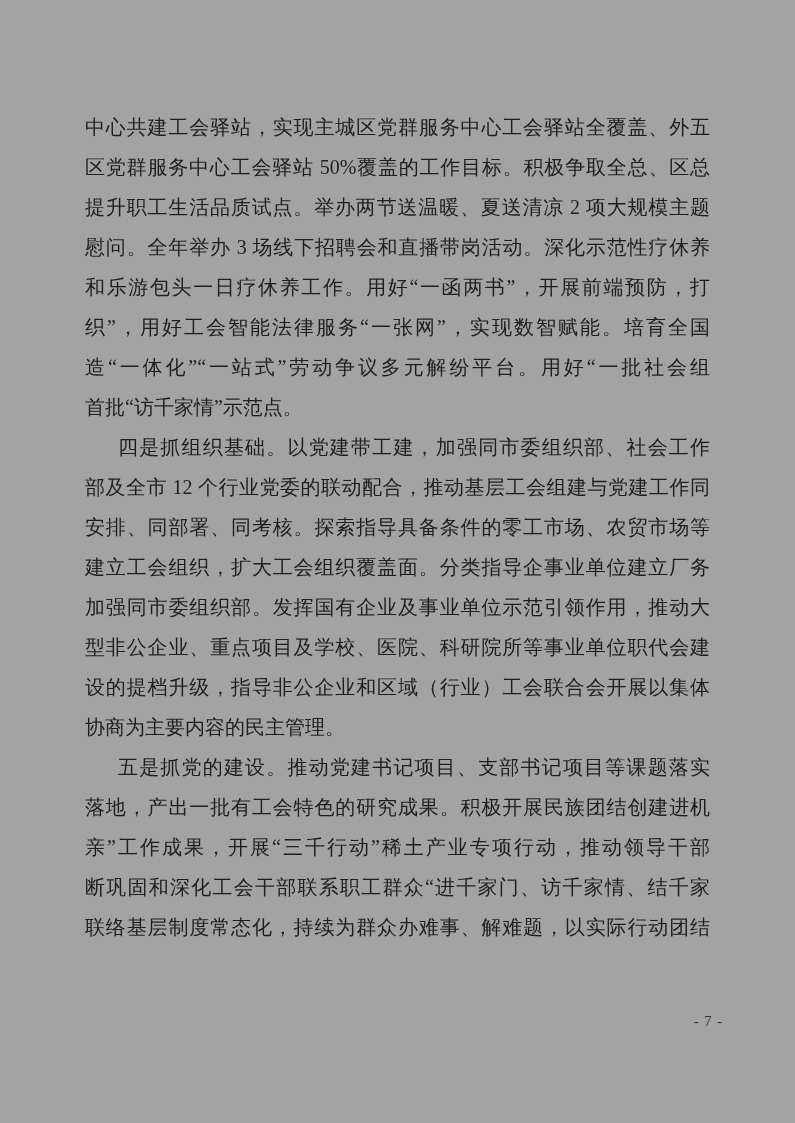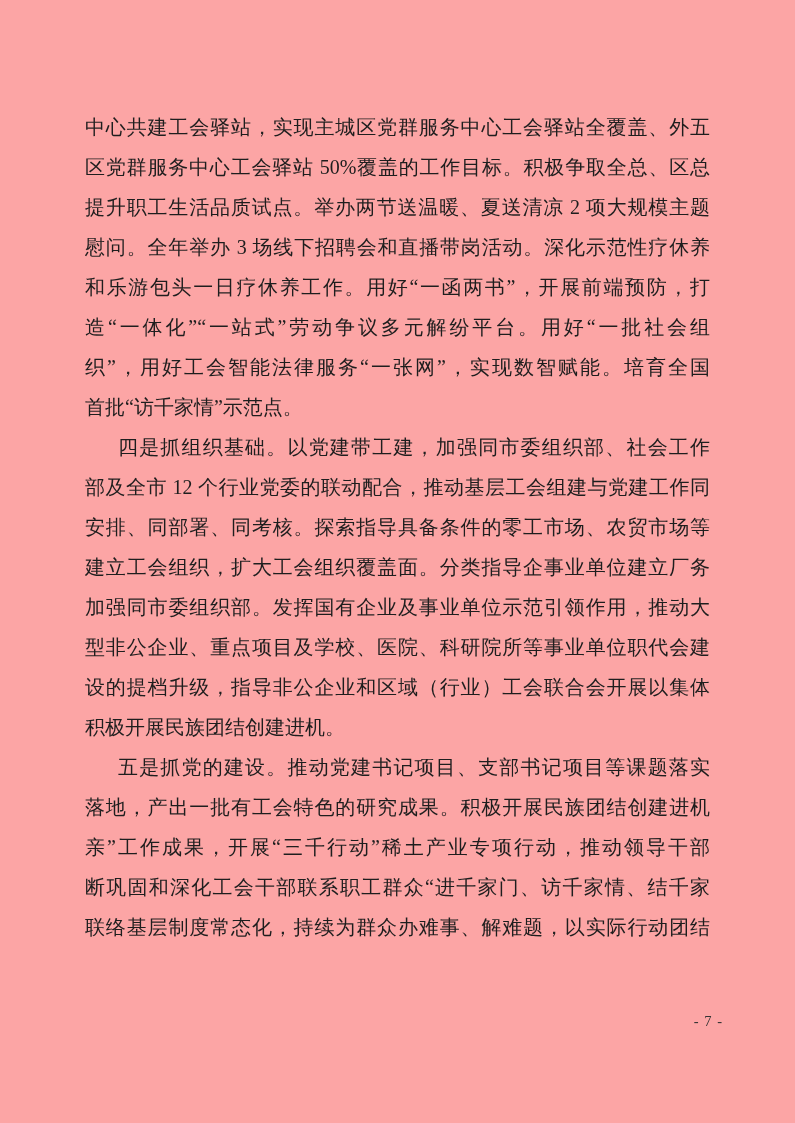--- a/index.html
+++ b/index.html
@@ -4,21 +4,21 @@
 <style>
   html, body {
     margin: 0;
     padding: 0;
     background: #ffffff;
   }
   .page {
     position: relative;
     width: 795px;
     height: 1123px;
-    background: #fca5a5;
+    background: #a3a3a3;
     overflow: hidden;
     font-family: "Liberation Serif", "DejaVu Serif", serif;
   }
   .textblock {
     position: absolute;
     left: 85px;
     top: 107px;
     width: 625px;
     font-size: 20px;
     line-height: 40px;
@@ -58,34 +58,34 @@
 <div class="page">
 
   <div class="textblock">
 
     <div class="para">
       <div class="line">中心共建工会驿站，实现主城区党群服务中心工会驿站全覆盖、外五</div>
       <div class="line">区党群服务中心工会驿站 50%覆盖的工作目标。积极争取全总、区总</div>
       <div class="line">提升职工生活品质试点。举办两节送温暖、夏送清凉 2 项大规模主题</div>
       <div class="line">慰问。全年举办 3 场线下招聘会和直播带岗活动。深化示范性疗休养</div>
       <div class="line">和乐游包头一日疗休养工作。用好“一函两书”，开展前端预防，打</div>
+      <div class="line">织”，用好工会智能法律服务“一张网”，实现数智赋能。培育全国</div>
       <div class="line">造“一体化”“一站式”劳动争议多元解纷平台。用好“一批社会组</div>
-      <div class="line">织”，用好工会智能法律服务“一张网”，实现数智赋能。培育全国</div>
       <div class="line para-last">首批“访千家情”示范点。</div>
     </div>
 
     <div class="para">
       <div class="line indent">四是抓组织基础。以党建带工建，加强同市委组织部、社会工作</div>
       <div class="line">部及全市 12 个行业党委的联动配合，推动基层工会组建与党建工作同</div>
       <div class="line">安排、同部署、同考核。探索指导具备条件的零工市场、农贸市场等</div>
       <div class="line">建立工会组织，扩大工会组织覆盖面。分类指导企事业单位建立厂务</div>
       <div class="line">加强同市委组织部。发挥国有企业及事业单位示范引领作用，推动大</div>
       <div class="line">型非公企业、重点项目及学校、医院、科研院所等事业单位职代会建</div>
       <div class="line">设的提档升级，指导非公企业和区域（行业）工会联合会开展以集体</div>
-      <div class="line para-last">积极开展民族团结创建进机。</div>
+      <div class="line para-last">协商为主要内容的民主管理。</div>
     </div>
 
     <div class="para">
       <div class="line indent">五是抓党的建设。推动党建书记项目、支部书记项目等课题落实</div>
       <div class="line">落地，产出一批有工会特色的研究成果。积极开展民族团结创建进机</div>
       <div class="line">亲”工作成果，开展“三千行动”稀土产业专项行动，推动领导干部</div>
       <div class="line">断巩固和深化工会干部联系职工群众“进千家门、访千家情、结千家</div>
       <div class="line">联络基层制度常态化，持续为群众办难事、解难题，以实际行动团结</div>
     </div>
 

